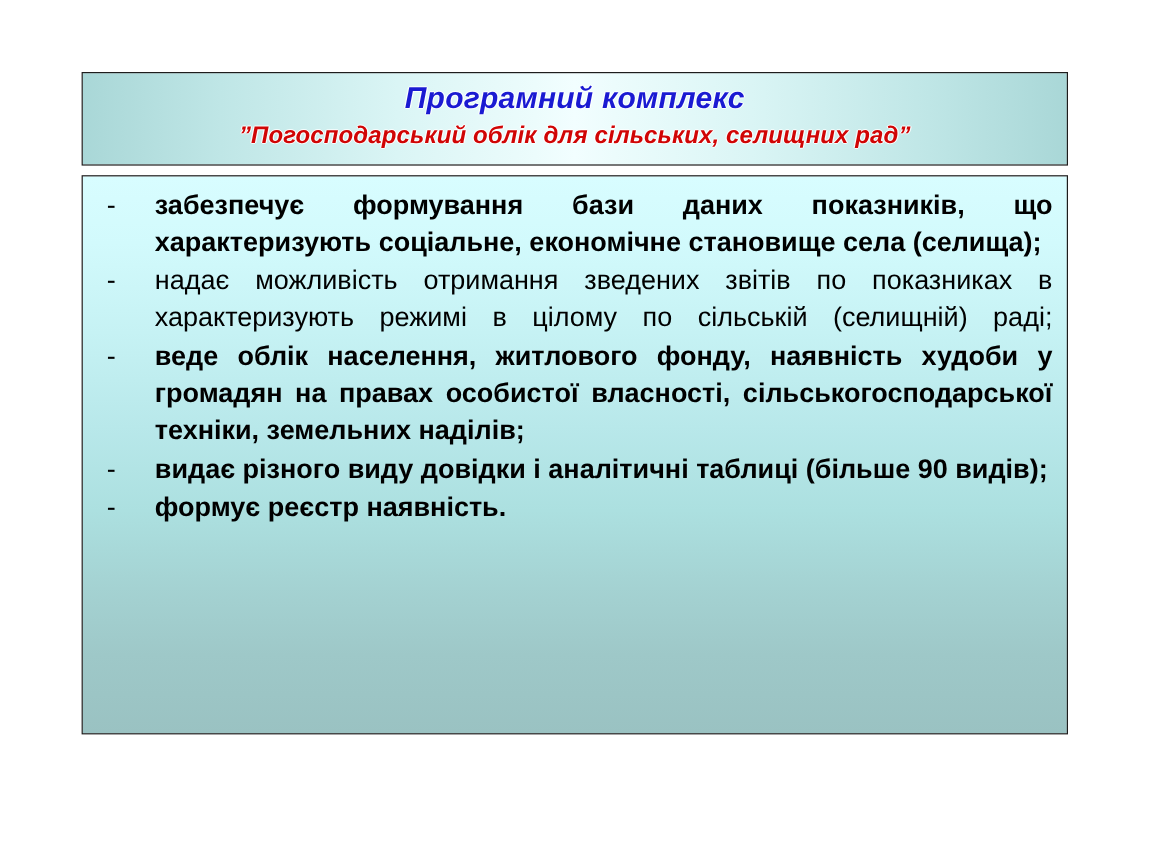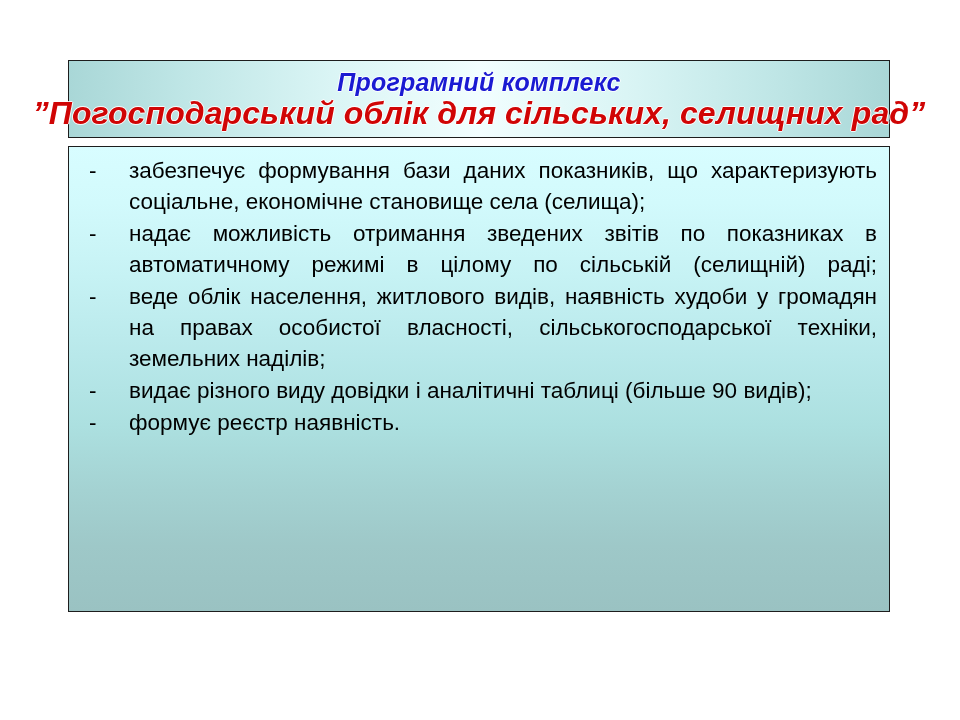--- a/index.html
+++ b/index.html
@@ -57,21 +57,21 @@
     text-shadow:
        1px 0 0 rgba(255,255,255,0.85),
       -1px 0 0 rgba(255,255,255,0.85),
        0 1px 0 rgba(255,255,255,0.85),
        0 -1px 0 rgba(255,255,255,0.85);
   }
 
   .title-line-2 {
     font-weight: bold;
     font-style: italic;
-    font-size: 32px;
+    font-size: 20px;
     line-height: 32px;
     color: #d00505;
     letter-spacing: 0.1px;
     white-space: nowrap;
     text-shadow:
        1px 0 0 rgba(255,255,255,0.85),
       -1px 0 0 rgba(255,255,255,0.85),
        0 1px 0 rgba(255,255,255,0.85),
        0 -1px 0 rgba(255,255,255,0.85);
   }
@@ -127,20 +127,21 @@
   
   .bullet-item > .txt {
     display: block;
   }
 
   .justify-all {
     text-align-last: justify;
   }
   .justify-normal {
     text-align-last: left;
+    font-weight: bold;
   }
 </style>
 </head>
 <body>
 
 <div class="slide">
 
   <div class="title-box">
     <div class="title-line-1">Програмний комплекс</div>
     <div class="title-line-2">”Погосподарський облік для сільських, селищних рад”</div>
@@ -149,26 +150,26 @@
   <div class="content-box">
     <ul class="bullet-list">
 
       <li class="bullet-item">
         <span class="dash">-</span>
         <span class="txt justify-normal">забезпечує формування бази даних показників, що характеризують соціальне, економічне становище села (селища);</span>
       </li>
 
       <li class="bullet-item">
         <span class="dash">-</span>
-        <span class="txt justify-all">надає можливість отримання зведених звітів по показниках в автоматичному режимі в цілому по сільській (селищній) раді;</span>
+        <span class="txt justify-all">надає можливість отримання зведених звітів по показниках в характеризують режимі в цілому по сільській (селищній) раді;</span>
       </li>
 
       <li class="bullet-item">
         <span class="dash">-</span>
-        <span class="txt justify-normal">веде облік населення, житлового видів, наявність худоби у громадян на правах особистої власності, сільськогосподарської техніки, земельних наділів;</span>
+        <span class="txt justify-normal">веде облік населення, житлового фонду, наявність худоби у громадян на правах особистої власності, сільськогосподарської техніки, земельних наділів;</span>
       </li>
 
       <li class="bullet-item">
         <span class="dash">-</span>
         <span class="txt justify-normal">видає різного виду довідки і аналітичні таблиці (більше 90 видів);</span>
       </li>
 
       <li class="bullet-item">
         <span class="dash">-</span>
         <span class="txt justify-normal">формує реєстр наявність.</span>

